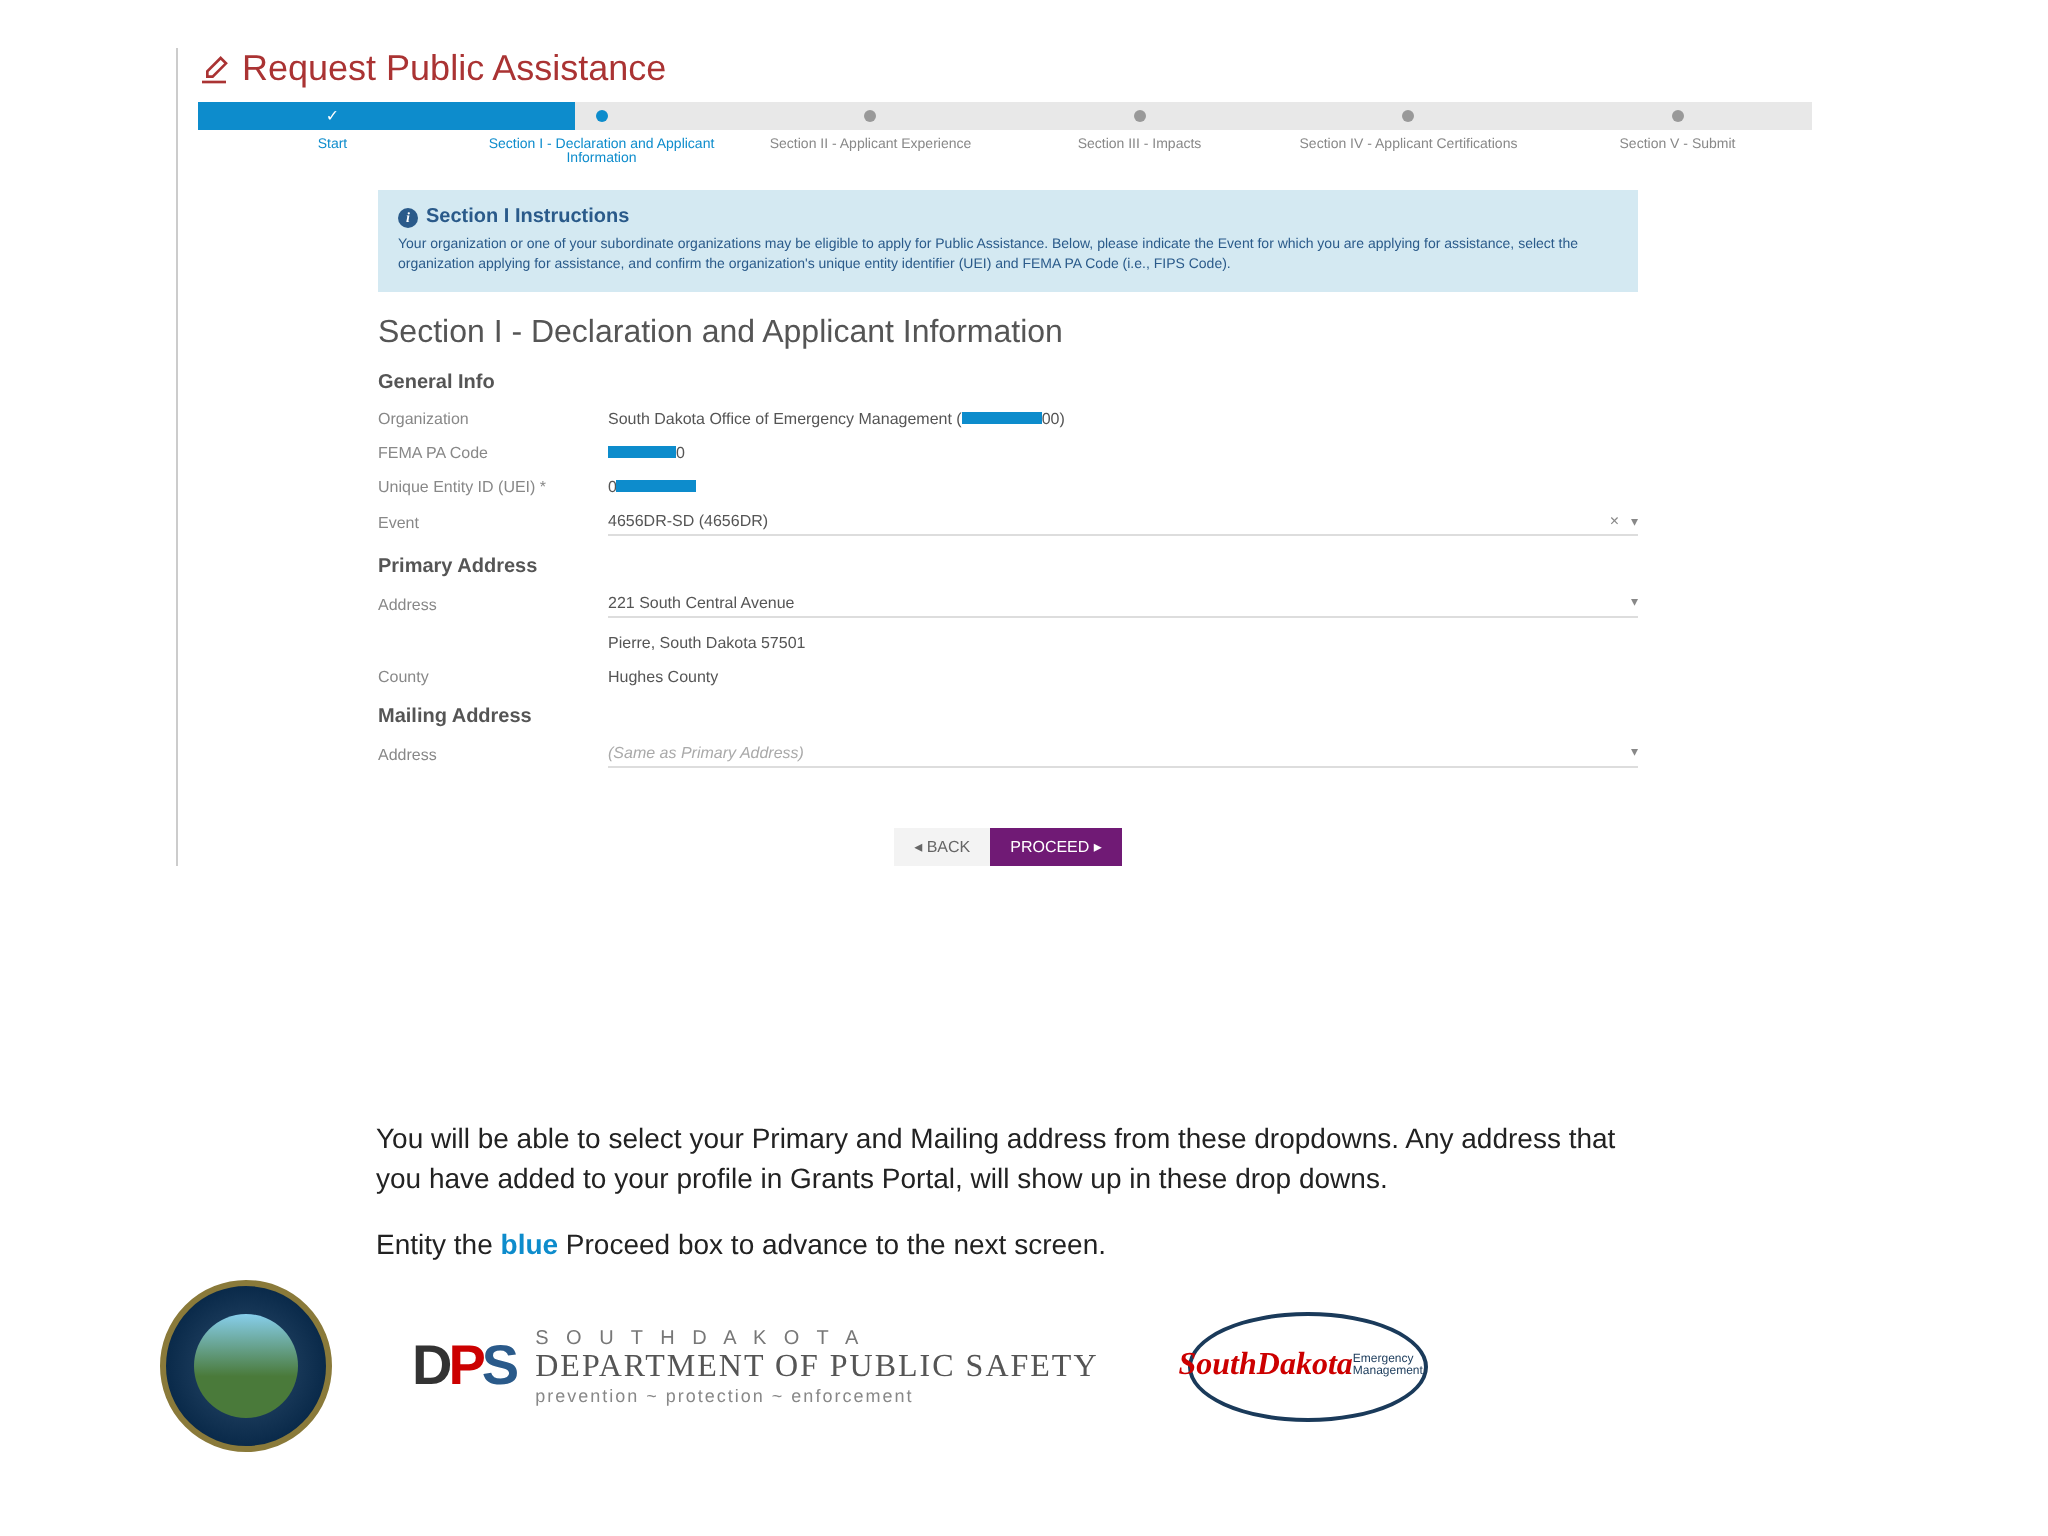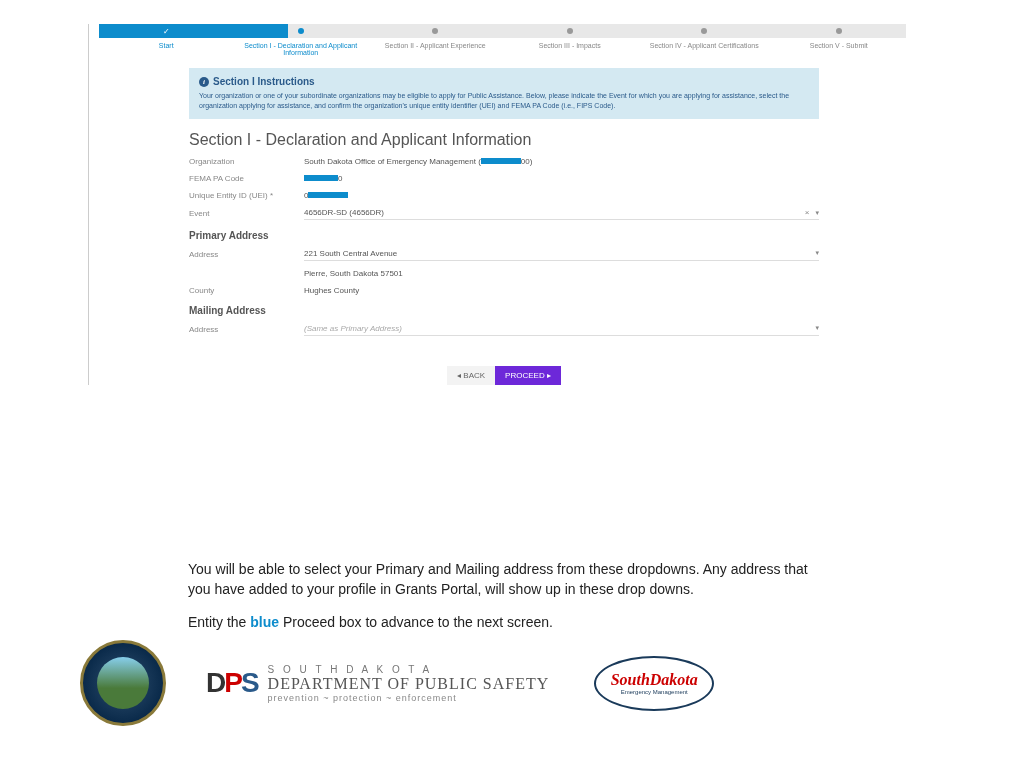--- a/index.html
+++ b/index.html
@@ -27,45 +27,52 @@
 .row .lbl{width:115px;text-align:left;color:#888;padding-right:10px}
 .row .val{color:#555;flex:1;position:relative}
 .redact{display:inline-block;background:#0d8ccc;height:6px;vertical-align:middle}
 .select-line{border-bottom:1px solid #ddd;padding-bottom:2px;display:flex;justify-content:space-between;align-items:center}
 .select-line .caret{color:#888;font-size:7px}
 .select-line .x{color:#888;font-size:8px;margin-right:6px}
 .placeholder{color:#aaa;font-style:italic}
 .btn-row{display:flex;justify-content:center;margin-top:30px;padding:0 5px}
 .btn{font-size:8px;padding:5px 10px;border:none;cursor:pointer}
 .btn-back{background:#f3f3f3;color:#666}
-.btn-proceed{background:#6d28d9;color:#fff}
+.btn-proceed{background:#701a75;color:#fff}
 .instructions-text{position:absolute;left:188px;top:560px;width:640px;font-size:14px;color:#222;line-height:1.4}
 .instructions-text .blue{color:#0d8ccc;font-weight:bold}
 .instructions-text p{margin-bottom:14px}
 .logos{position:absolute;left:80px;top:640px;display:flex;align-items:center;gap:40px}
 .seal{width:86px;height:86px;border-radius:50%;background:radial-gradient(circle,#a88b3a 0%,#1a3a5a 40%,#0a2a4a 70%,#7a6a2a 100%);border:3px solid #8a7a3a;position:relative}
 .seal::after{content:"";position:absolute;inset:14px;border-radius:50%;background:linear-gradient(180deg,#87ceeb 0%,#4a7a3a 60%)}
 .dps{display:flex;align-items:center;gap:10px}
 .dps-logo{font-family:serif;font-weight:bold;font-size:28px;letter-spacing:-2px}
 .dps-logo .d1{color:#333}
 .dps-logo .d2{color:#c00}
 .dps-logo .s{color:#2a5a8a}
 .dps-text{color:#555}
 .dps-text .sd{font-size:10px;letter-spacing:3px;color:#777}
 .dps-text .main{font-size:16px;font-family:'Times New Roman',serif;letter-spacing:1px}
 .dps-text .tag{font-size:9px;color:#888;letter-spacing:1px}
-.oem{width:130px;height:70px;position:relative;display:flex;flex-direction:column;align-items:center;justify-content:center}
+.oem{width:130px;height:70px;position:relative;display:flex;align-items:center;justify-content:center}
 .oem-oval{width:120px;height:55px;border:2px solid #1a3a5a;border-radius:50%;position:absolute}
 .oem-script{font-family:cursive;color:#c00;font-size:16px;font-weight:bold;font-style:italic;z-index:1}
 .oem-sub{font-size:6px;color:#1a3a5a;z-index:1}
 </style>
 </head>
 <body>
 
 <div class="app-frame">
+  <div class="page-title">
+    <svg viewBox="0 0 24 24" fill="none" stroke="#A33" stroke-width="2">
+        <path d="M17 3l4 4-10 10H7v-4L17 3z"></path>
+        <path d="M3 21h18"></path>
+      </svg>
+    <span>Request Public Assistance</span>
+  </div>
 
   <div class="progress-bar">
     <div class="progress-seg done">
         <span class="check">✓</span>
       </div>
     <div class="progress-seg done" style="background:linear-gradient(90deg,#0d8ccc 40%,#e8e8e8 40%)">
         <span class="dot" style="background:#0d8ccc"></span>
       </div>
     <div class="progress-seg">
         <span class="dot"></span>
@@ -92,20 +99,21 @@
   <div class="content">
     <div class="instructions">
       <div class="inst-title">
         <span class="i">i</span>
         <span>Section I Instructions</span>
       </div>
       <div class="inst-body">Your organization or one of your subordinate organizations may be eligible to apply for Public Assistance. Below, please indicate the Event for which you are applying for assistance, select the organization applying for assistance, and confirm the organization's unique entity identifier (UEI) and FEMA PA Code (i.e., FIPS Code).</div>
     </div>
 
     <div class="section-h">Section I - Declaration and Applicant Information</div>
+    <div class="sub-h">General Info</div>
 
     <div class="row">
       <div class="lbl">Organization</div>
       <div class="val">
         <span>South Dakota Office of Emergency Management (</span><span class="redact" style="width:40px"></span><span>00)</span>
       </div>
     </div>
     <div class="row">
       <div class="lbl">FEMA PA Code</div>
       <div class="val"><span class="redact" style="width:34px"></span><span>0</span></div>

